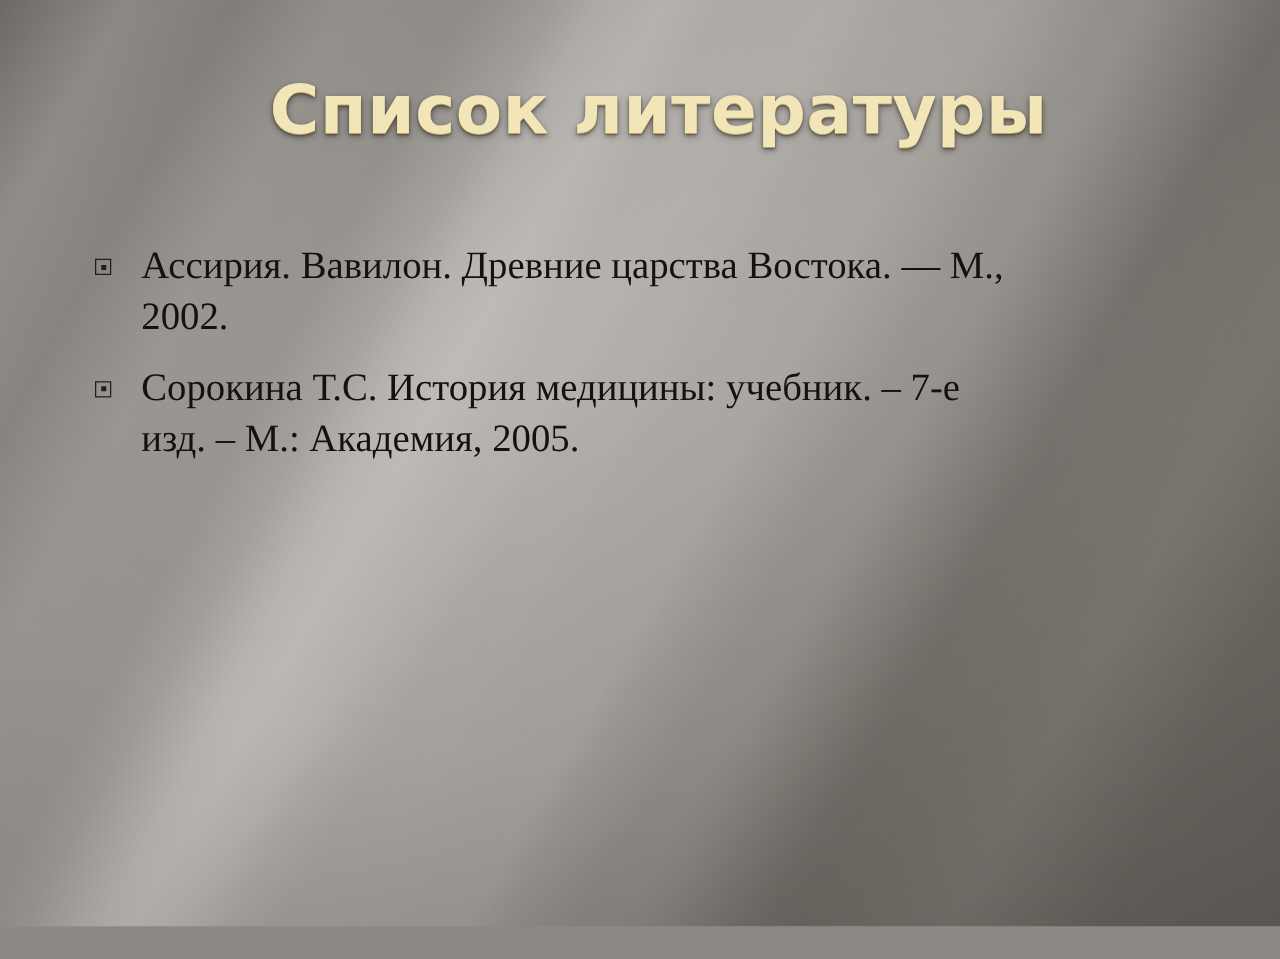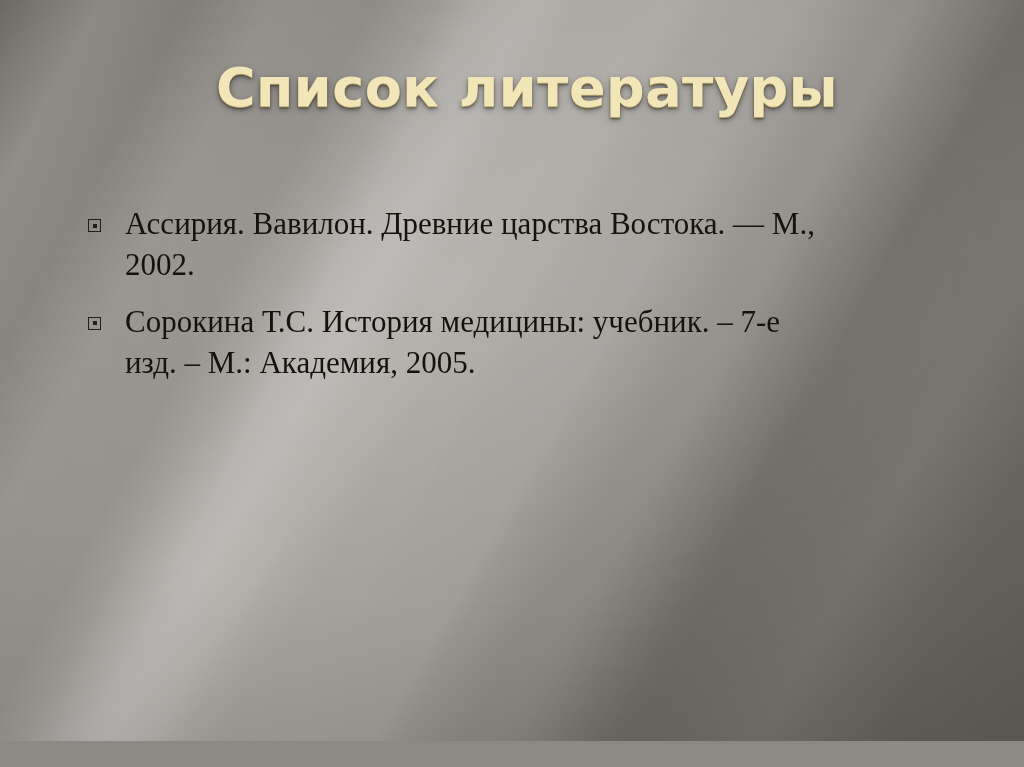--- a/index.html
+++ b/index.html
@@ -72,21 +72,21 @@
       0 2px 2px rgba(40,34,20,0.55),
       0 3px 6px rgba(0,0,0,0.40);
     white-space: nowrap;
   }
 
   .body-list {
     position: absolute;
     left: 72px;
     top: 188px;
     right: 90px;
-    margin: 16px;
+    margin: 4px;
     padding: 0;
     list-style: none;
   }
 
   .bullet-row {
     display: flex;
     align-items: flex-start;
     margin-bottom: 16px;
   }
 

